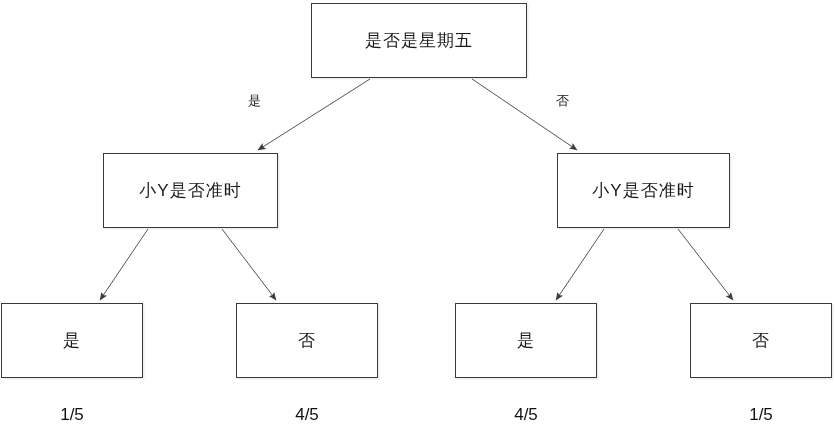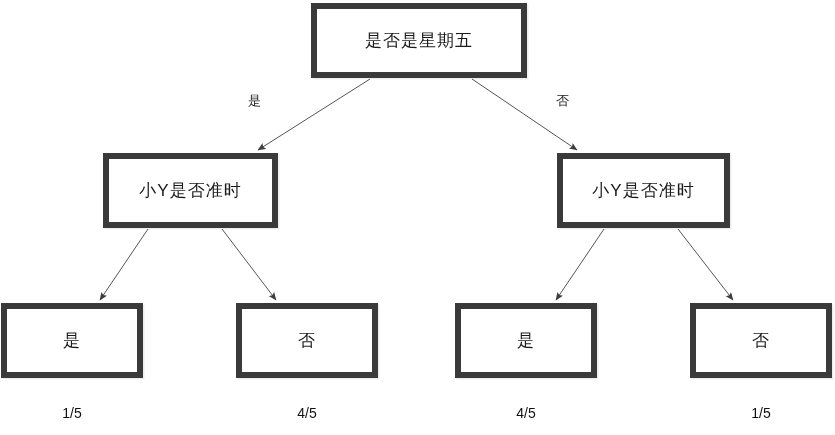--- a/index.html
+++ b/index.html
@@ -22,21 +22,21 @@
     position: absolute;
     left: 0;
     top: 0;
     width: 835px;
     height: 435px;
   }
   .node-box {
     position: absolute;
     box-sizing: border-box;
     background: #ffffff;
-    border: 6px solid #22c55e;
+    border: 1px solid #22c55e;
     box-shadow: 1.5px 1.5px 0 0 rgba(0,0,0,0.07);
     display: flex;
     align-items: center;
     justify-content: center;
     z-index: 2;
   }
   .node-label {
     font-size: 17px;
     color: #1a1a1a;
     letter-spacing: 1px;
@@ -46,21 +46,21 @@
   .edge-label {
     position: absolute;
     font-size: 13px;
     color: #1a1a1a;
     line-height: 1;
     white-space: nowrap;
     z-index: 3;
   }
   .prob-label {
     position: absolute;
-    font-size: 14px;
+    font-size: 17px;
     color: #111111;
     line-height: 1;
     text-align: center;
     white-space: nowrap;
     z-index: 3;
   }
 </style>
 </head>
 <body>
 

